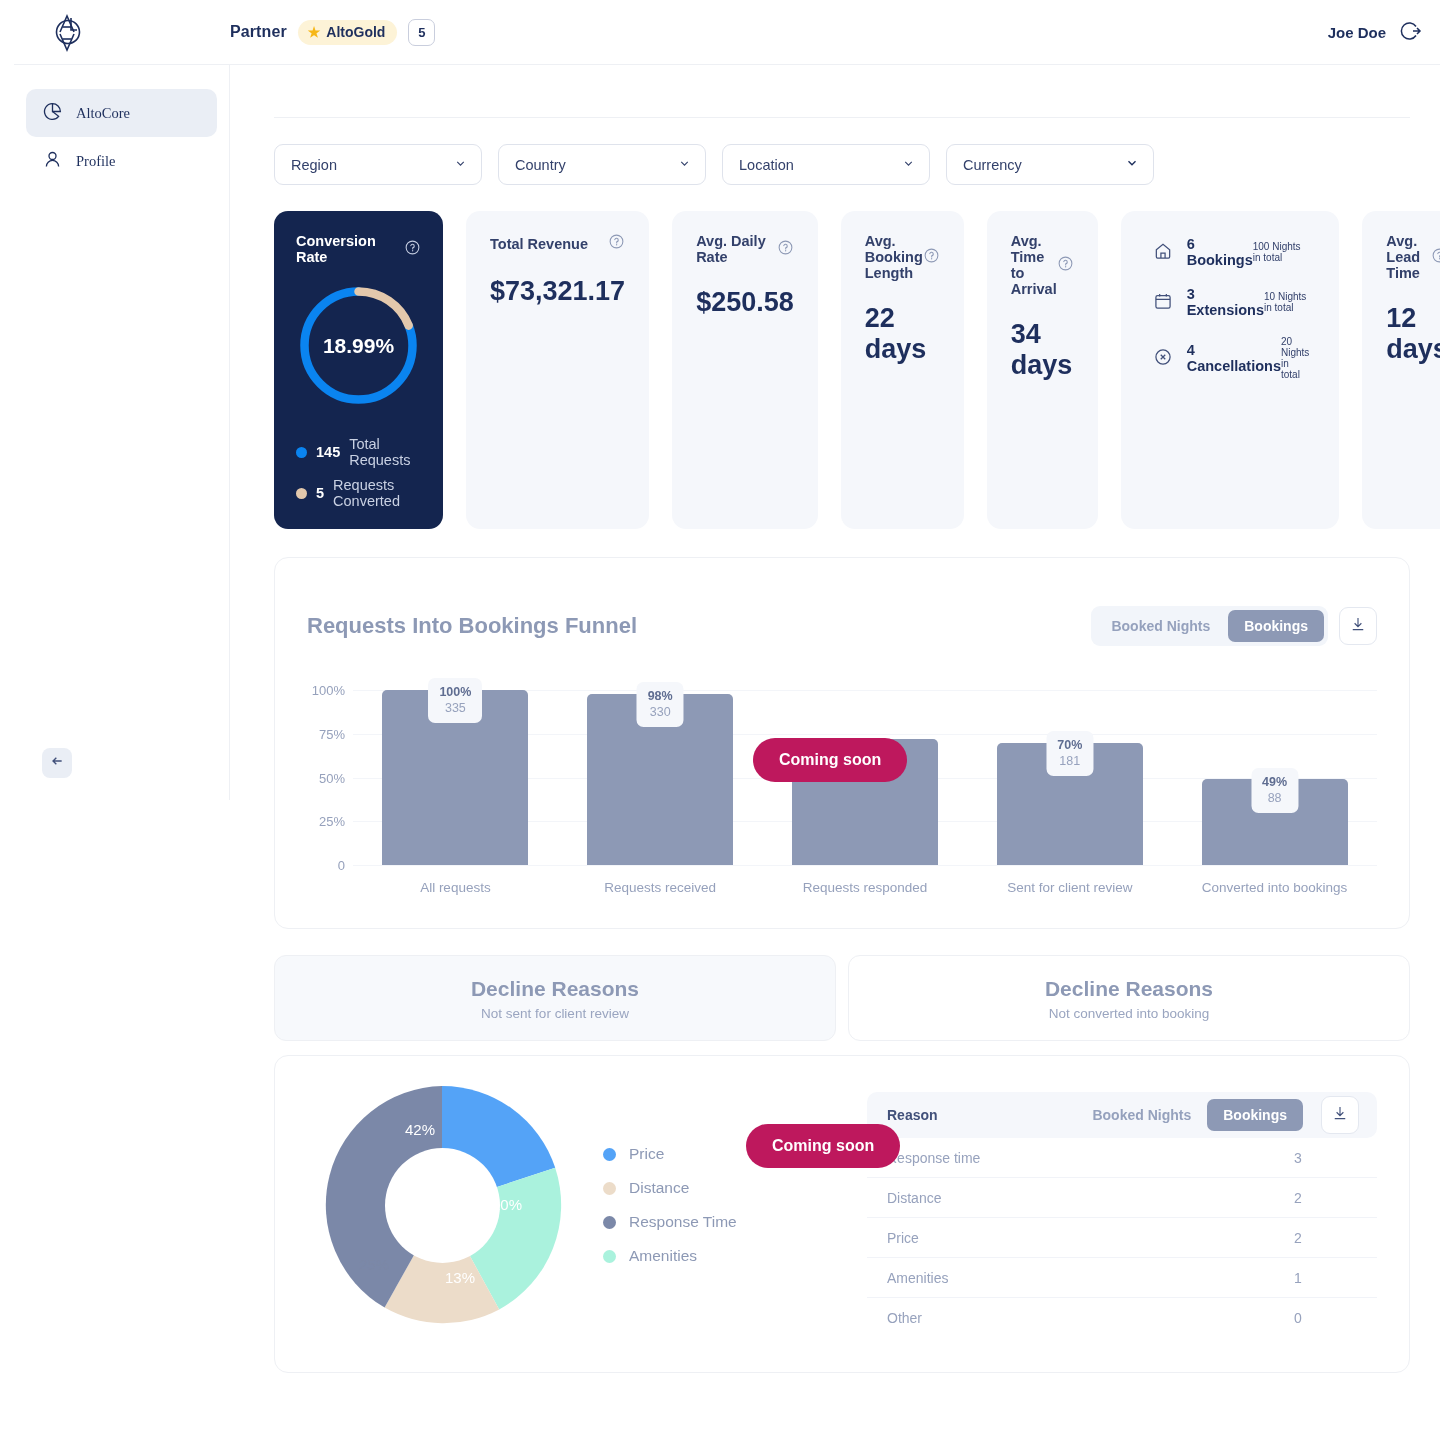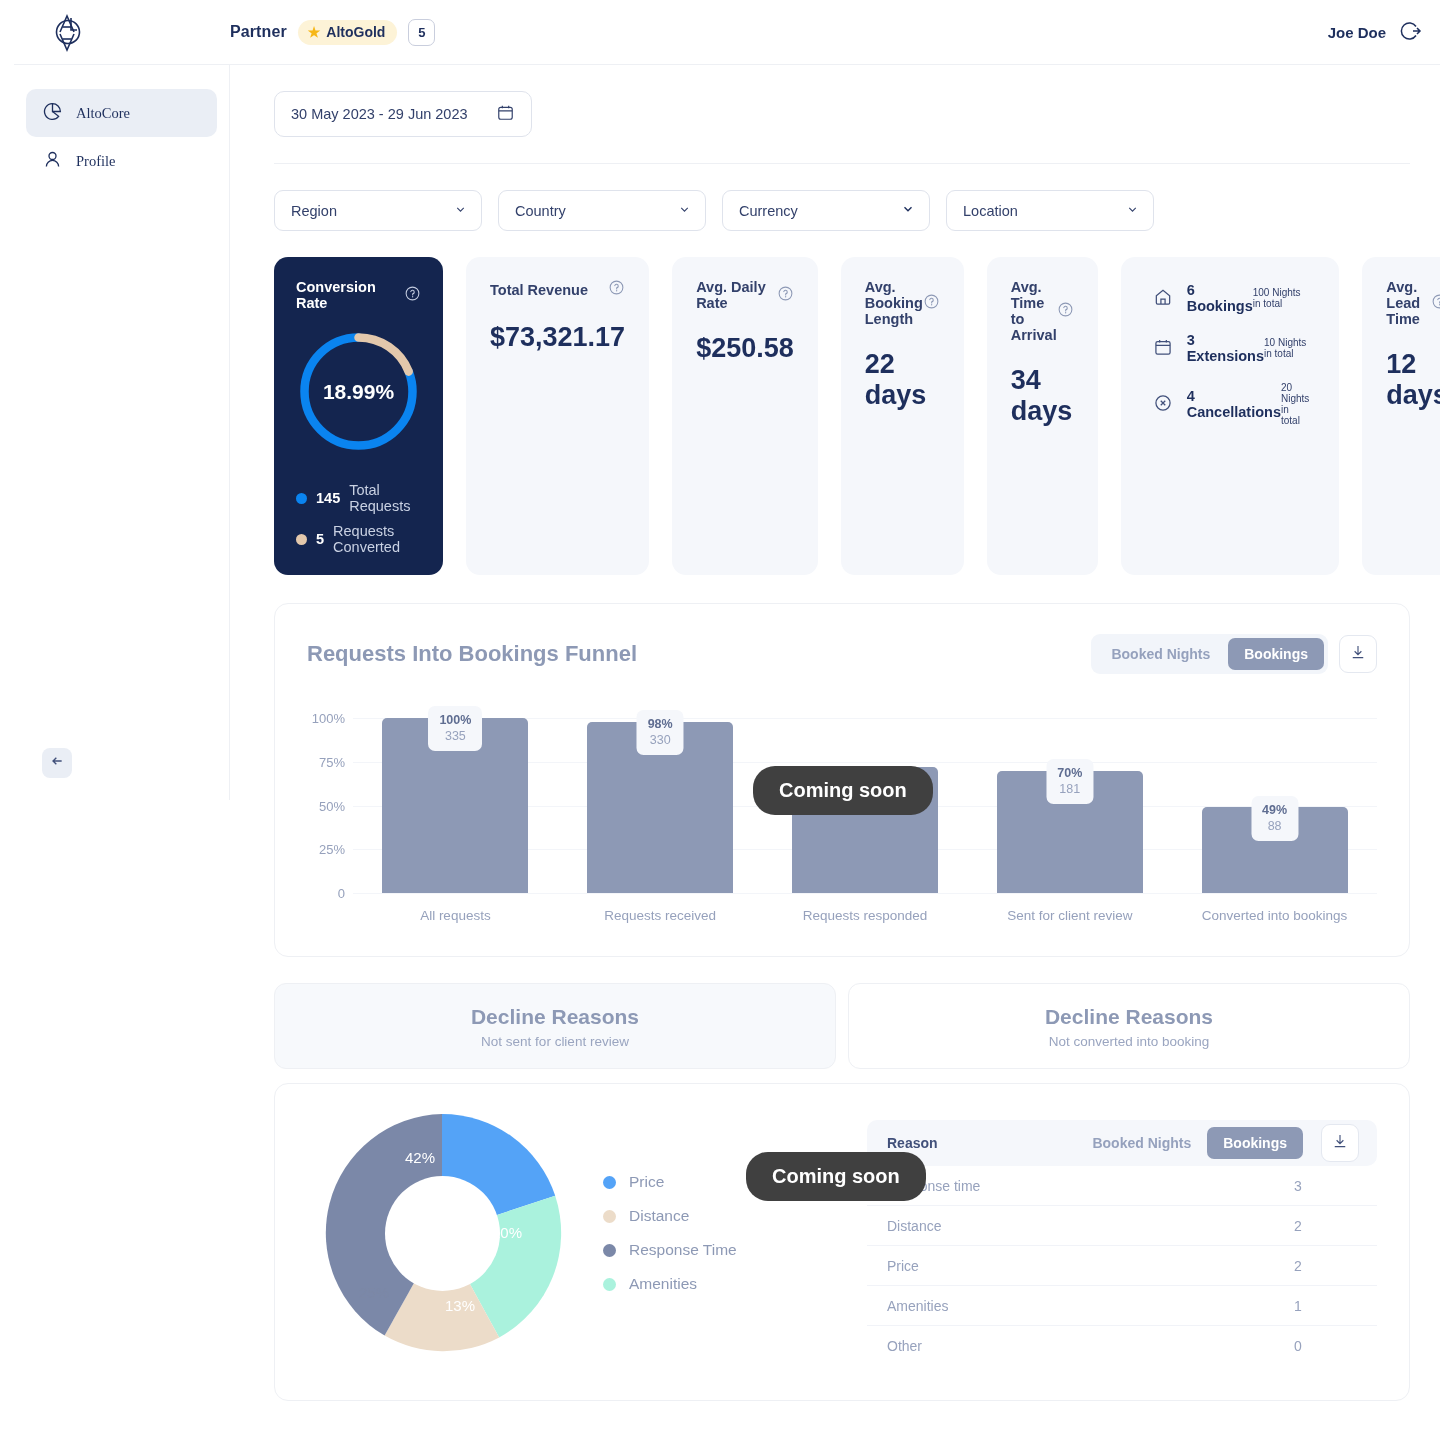--- a/index.html
+++ b/index.html
@@ -115,21 +115,21 @@
     display: flex; align-items: center; justify-content: space-between;
     margin-bottom: 18px;
   }
   .stat-row:last-child { margin-bottom: 0; }
   .stat-left { display: flex; align-items: center; gap: 14px; font-size: 14.5px; font-weight: 700; color: #1e2f5d; }
   .stat-right { font-size: 10px; color: #33416b; }
 
   
   .panel {
     margin-top: 28px; border: 1px solid #eef0f4; border-radius: 14px;
-    background: #fff; padding: 30px 32px 26px; position: relative;
+    background: #fff; padding: 48px 32px 26px; position: relative;
   }
   .panel-head { display: flex; align-items: center; justify-content: space-between; }
   .panel-title { font-size: 22px; font-weight: 700; color: #8d99b5; }
   .toggle-area { display: flex; align-items: center; gap: 11px; }
   .seg {
     background: #f2f5fa; border-radius: 9px; padding: 4px; display: flex; gap: 2px;
   }
   .seg-btn {
     padding: 8px 16px; border-radius: 7px; font-size: 14px; font-weight: 600;
     color: #95a1bd; cursor: pointer; white-space: nowrap;
@@ -156,22 +156,22 @@
     position: absolute; left: 50%; transform: translateX(-50%);
     background: #f5f7fb; border-radius: 7px; padding: 6px 11px 7px;
     text-align: center; line-height: 1.28;
   }
   .bar-tip .p { font-size: 12.5px; font-weight: 700; color: #5f6d91; }
   .bar-tip .n { font-size: 12.5px; color: #97a2bd; }
   .xlabels { position: absolute; left: 46px; right: 0; top: 190px; display: flex; }
   .xlabel { flex: 1; text-align: center; font-size: 13.5px; color: #96a1bc; }
 
   .coming {
-    position: absolute; background: #404040; color: #fff; border-radius: 22px;
-    padding: 13px 26px; font-size: 20px; font-weight: 700; white-space: nowrap;
+    position: absolute; background: #be185d; color: #fff; border-radius: 22px;
+    padding: 13px 26px; font-size: 16px; font-weight: 700; white-space: nowrap;
     z-index: 20;
   }
 
   
   .decline-tabs { display: flex; gap: 12px; margin-top: 26px; }
   .dtab {
     flex: 1; border: 1px solid #eef0f4; border-radius: 12px; padding: 21px 10px 19px;
     text-align: center; cursor: pointer; background: #fff;
   }
   .dtab.on { background: #f7f9fc; }
@@ -267,29 +267,20 @@
         <svg width="16" height="16" viewBox="0 0 24 24" fill="none" stroke="#41507a" stroke-width="2">
           <path d="M19 12 H6 M11 7 l-5 5 5 5"></path>
         </svg>
       </span>
     </div>
   </div>
 
   <div class="main">
 
     <div class="page-head">
-      <div class="daterange">
-        <span>30 May 2023 - 29 Jun 2023</span>
-        <span>
-          <svg width="19" height="19" viewBox="0 0 24 24" fill="none" stroke="#33416b" stroke-width="1.5">
-            <rect x="3.5" y="5.5" width="17" height="15" rx="2.5"></rect>
-            <path d="M3.5 10 H20.5 M8 3.5 V6.5 M16 3.5 V6.5"></path>
-          </svg>
-        </span>
-      </div>
     </div>
 
     <div class="divider"></div>
 
     <div class="filters">
       <div class="select">
         <span>Region</span>
         <span class="chev">
           <svg width="13" height="13" viewBox="0 0 24 24" fill="none" stroke="#33416b" stroke-width="2">
               <path d="M6 9 l6 6 6 -6"></path>
@@ -298,31 +289,31 @@
       </div>
       <div class="select">
         <span>Country</span>
         <span class="chev">
           <svg width="13" height="13" viewBox="0 0 24 24" fill="none" stroke="#33416b" stroke-width="2">
               <path d="M6 9 l6 6 6 -6"></path>
             </svg>
         </span>
       </div>
       <div class="select">
+        <span>Location</span>
+        <span class="chev">
+          <svg width="13" height="13" viewBox="0 0 24 24" fill="none" stroke="#33416b" stroke-width="2">
+              <path d="M6 9 l6 6 6 -6"></path>
+            </svg>
+        </span>
+      </div>
+      <div class="select">
         <span>Currency</span>
         <span class="chev">
           <svg width="14" height="14" viewBox="0 0 24 24" fill="none" stroke="#1e2f5d" stroke-width="2.4">
-              <path d="M6 9 l6 6 6 -6"></path>
-            </svg>
-        </span>
-      </div>
-      <div class="select">
-        <span>Location</span>
-        <span class="chev">
-          <svg width="13" height="13" viewBox="0 0 24 24" fill="none" stroke="#33416b" stroke-width="2">
               <path d="M6 9 l6 6 6 -6"></path>
             </svg>
         </span>
       </div>
     </div>
 
     <div class="kpi-area">
 
       <div class="conv-card">
         <div class="conv-head">

